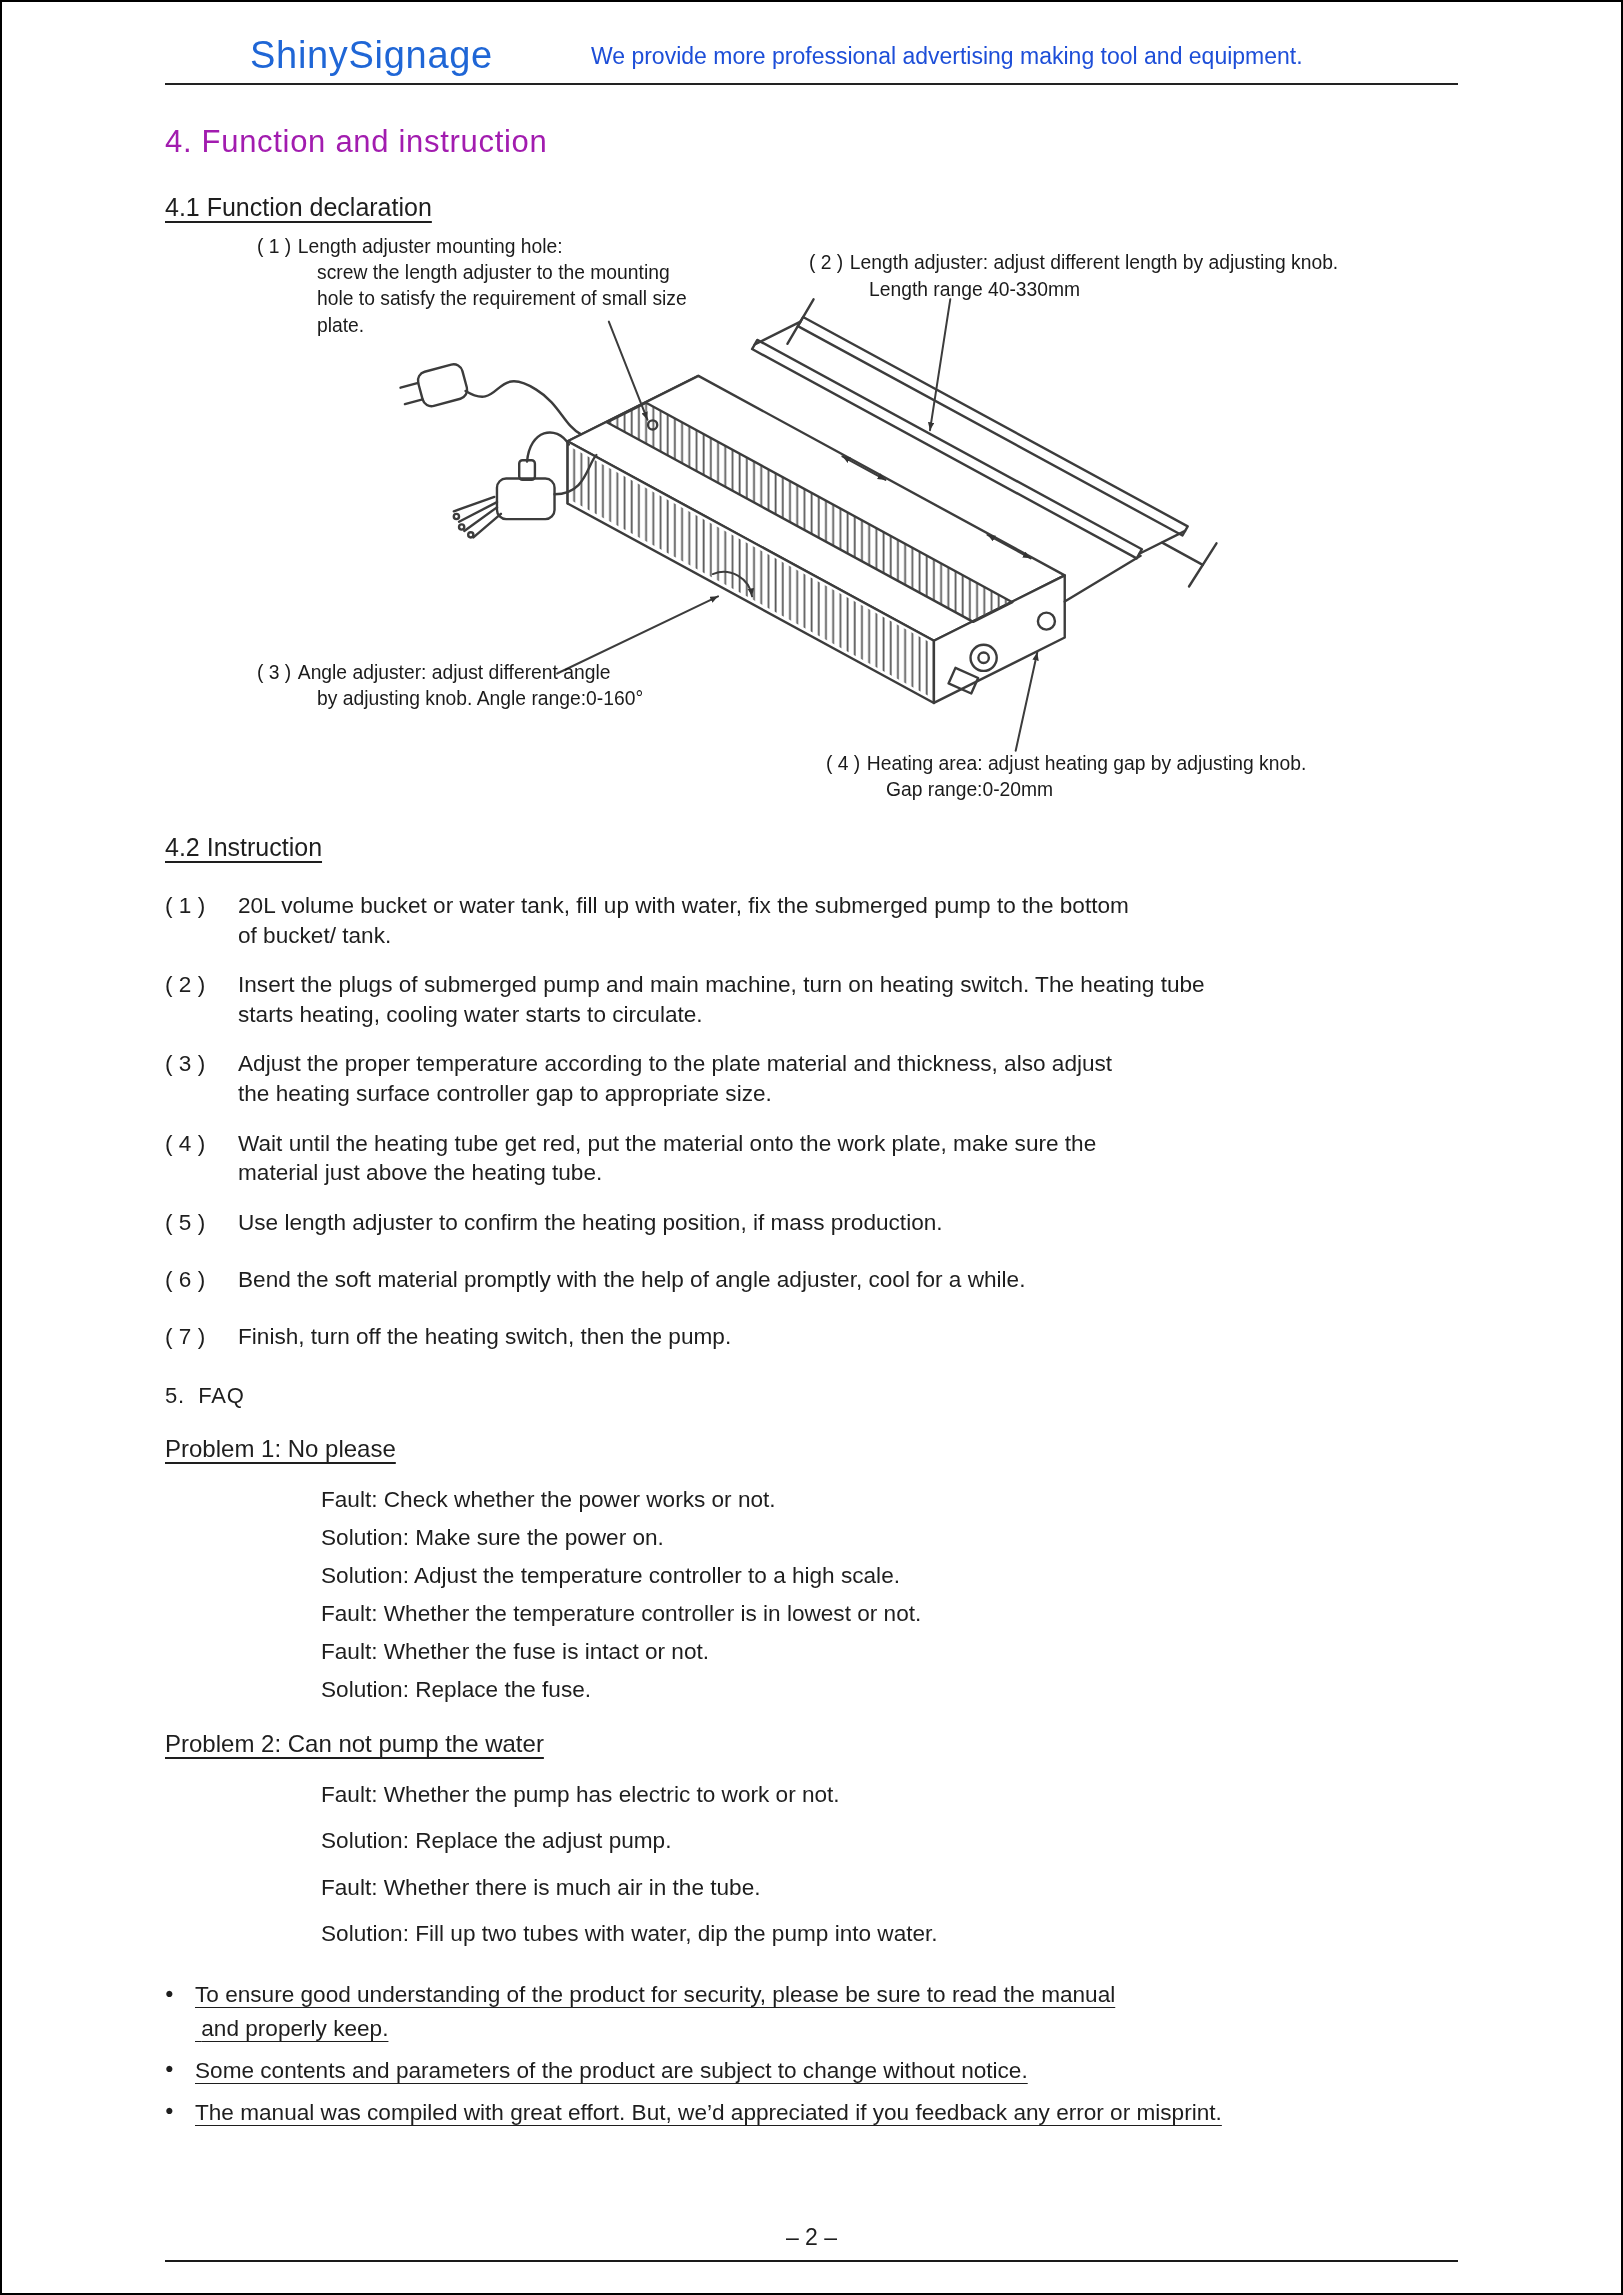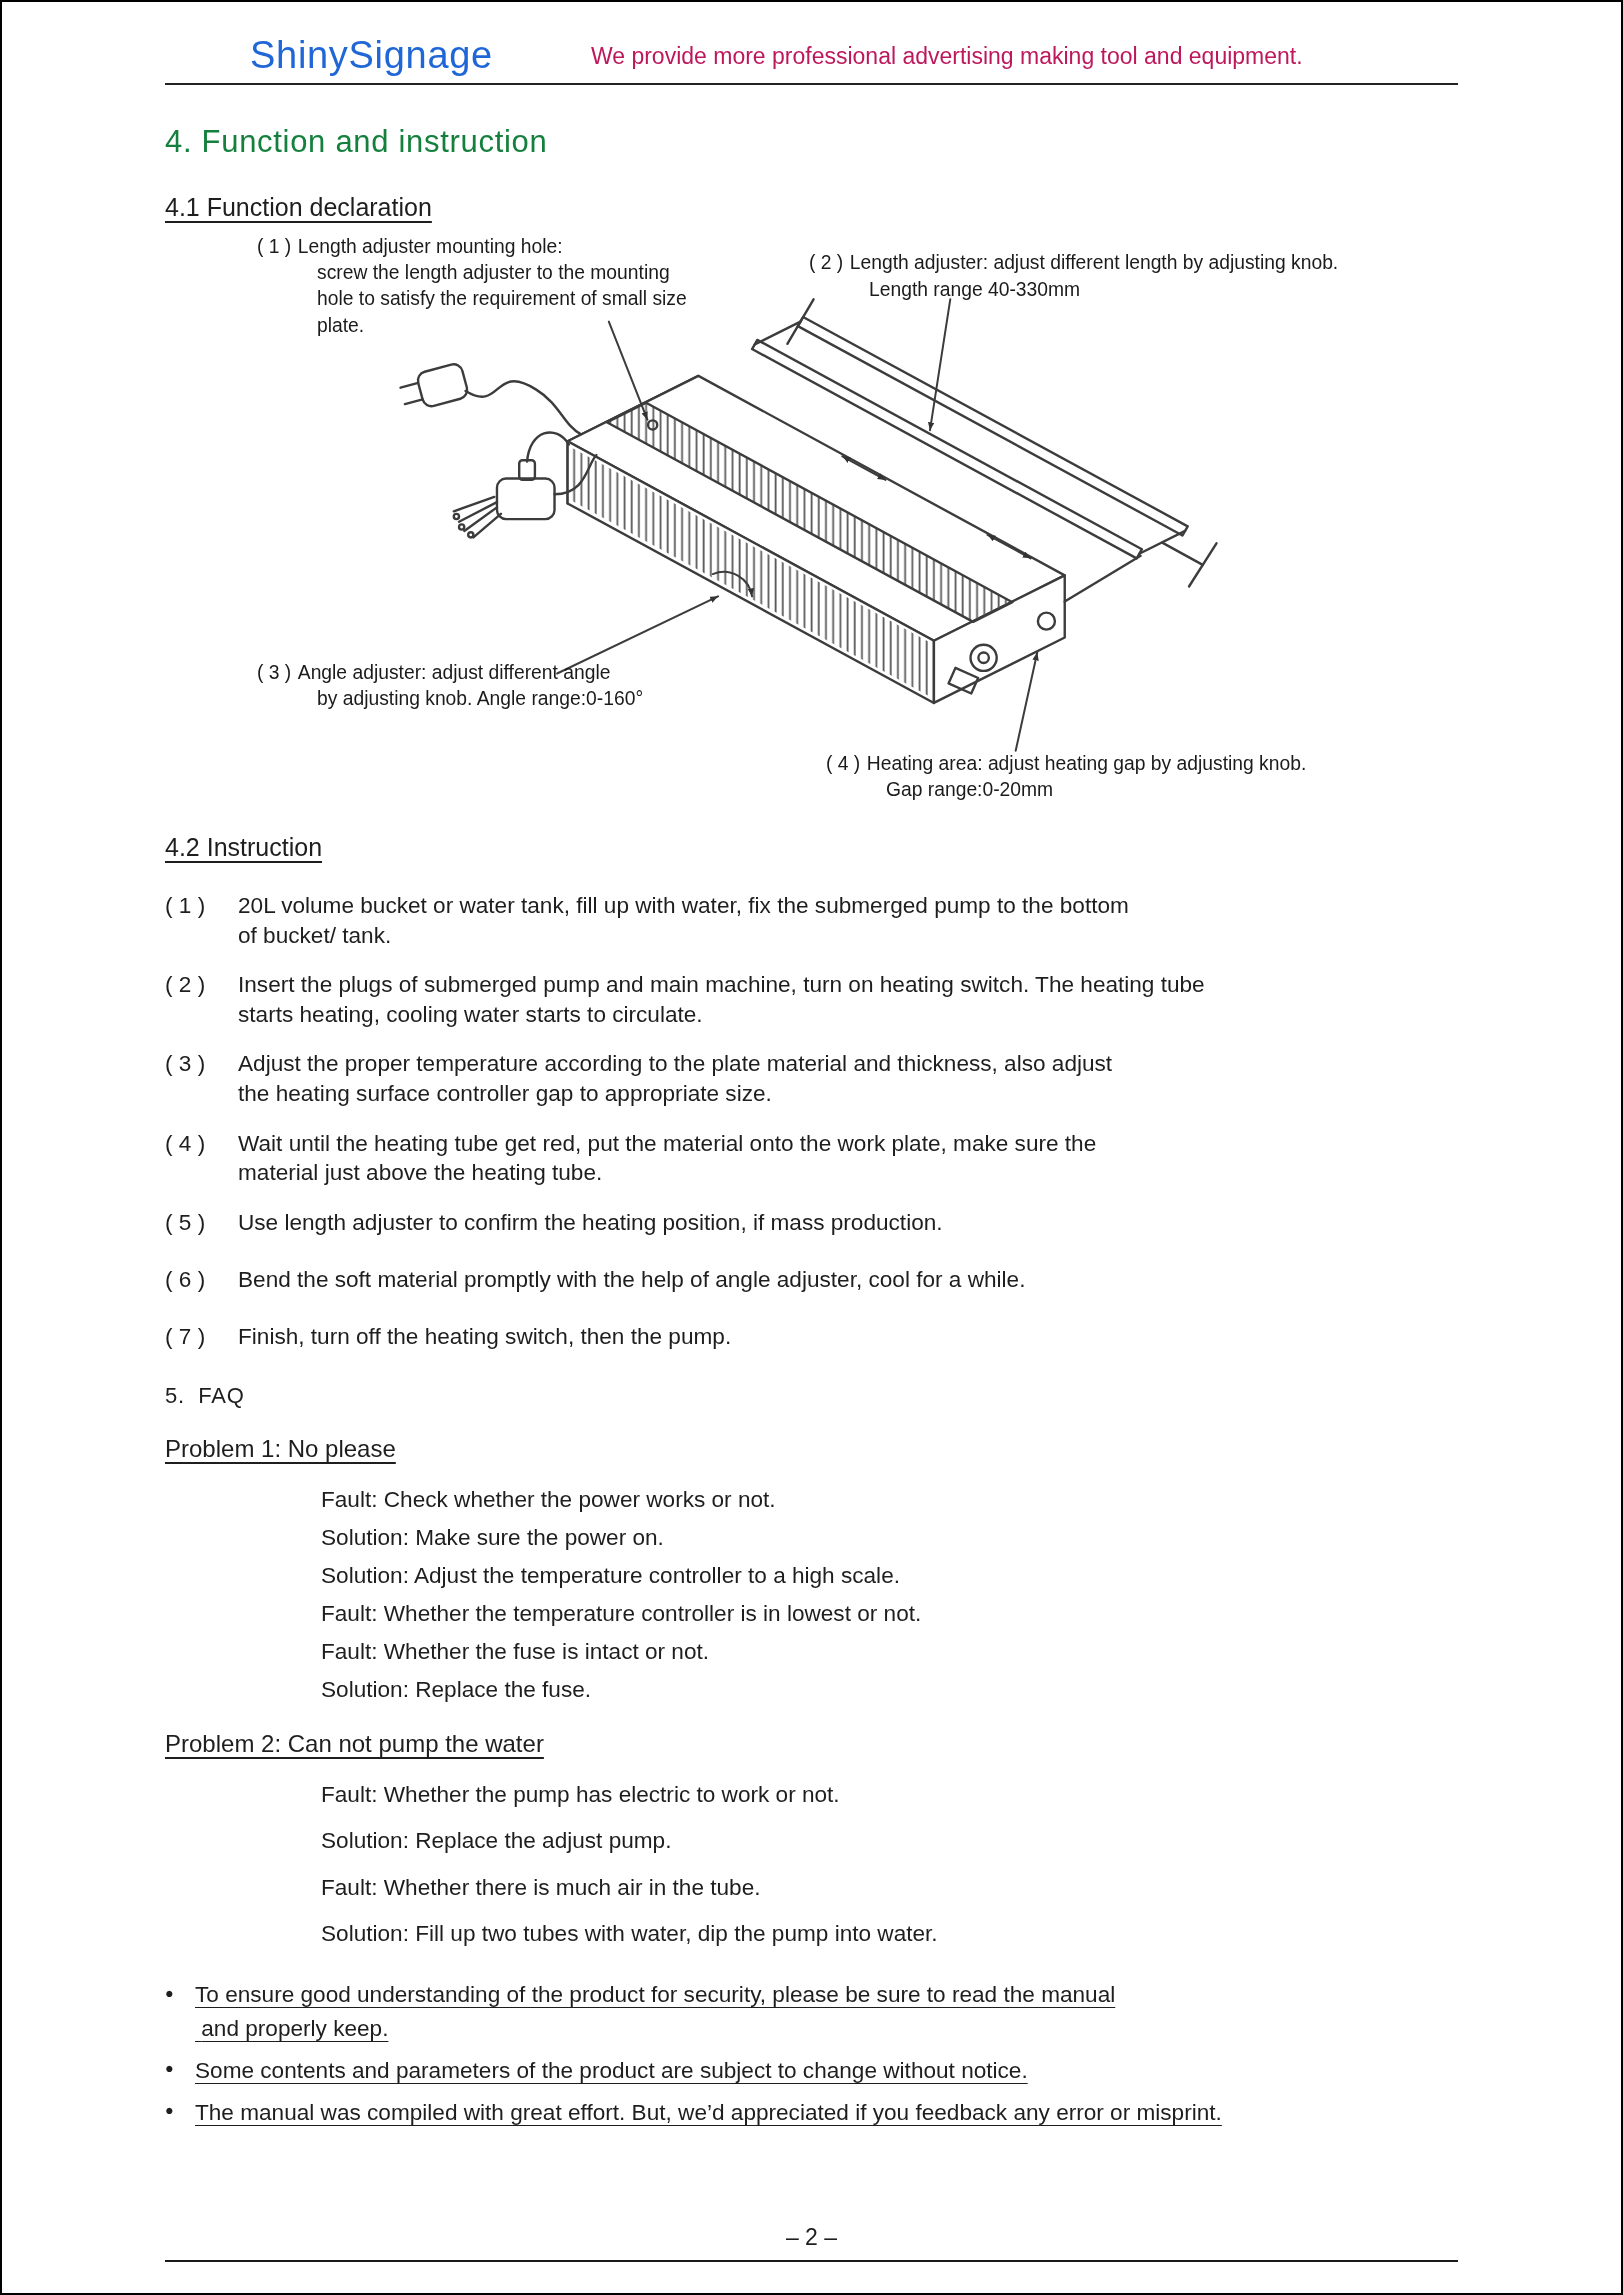--- a/index.html
+++ b/index.html
@@ -16,24 +16,24 @@
   
   .header {
     margin:0 163px;
     padding-top:34px;
     display:flex;
     align-items:flex-end;
     border-bottom:2px solid #222;
     padding-bottom:9.2px;
   }
   .logo { font-size:38px; letter-spacing:0.7px; margin-left:85px; line-height:1; }
-  .tagline { font-size:23px; margin-left:98px; padding-bottom:3.9px; color:#be185d; }
+  .tagline { font-size:23px; margin-left:98px; padding-bottom:3.9px; color:#1d4ed8; }
   
   .main { margin:0 163px; }
-  .h-main { font-size:31px; font-weight:400; letter-spacing:0.7px; margin:39px 0 0 0; color:#15803d; }
+  .h-main { font-size:31px; font-weight:400; letter-spacing:0.7px; margin:39px 0 0 0; color:#a21caf; }
   .h-sub  { font-size:25px; font-weight:400; margin:33px 0 0 0;
             text-decoration:underline; text-underline-offset:4.6px; text-decoration-thickness:1.6px; }
   
   .figure { position:relative; height:566px; margin-top:11.8px; }
   .machine-svg { position:absolute; left:226px; top:60px; width:955px; height:481px; }
   .callout { position:absolute; font-size:19.3px; line-height:1.36; white-space:nowrap; color:#1b1b1b; }
   .c-first { display:flex; }
   .c-marker { margin-right:6.5px; }
   .c-cont { padding-left:60px; }
   

